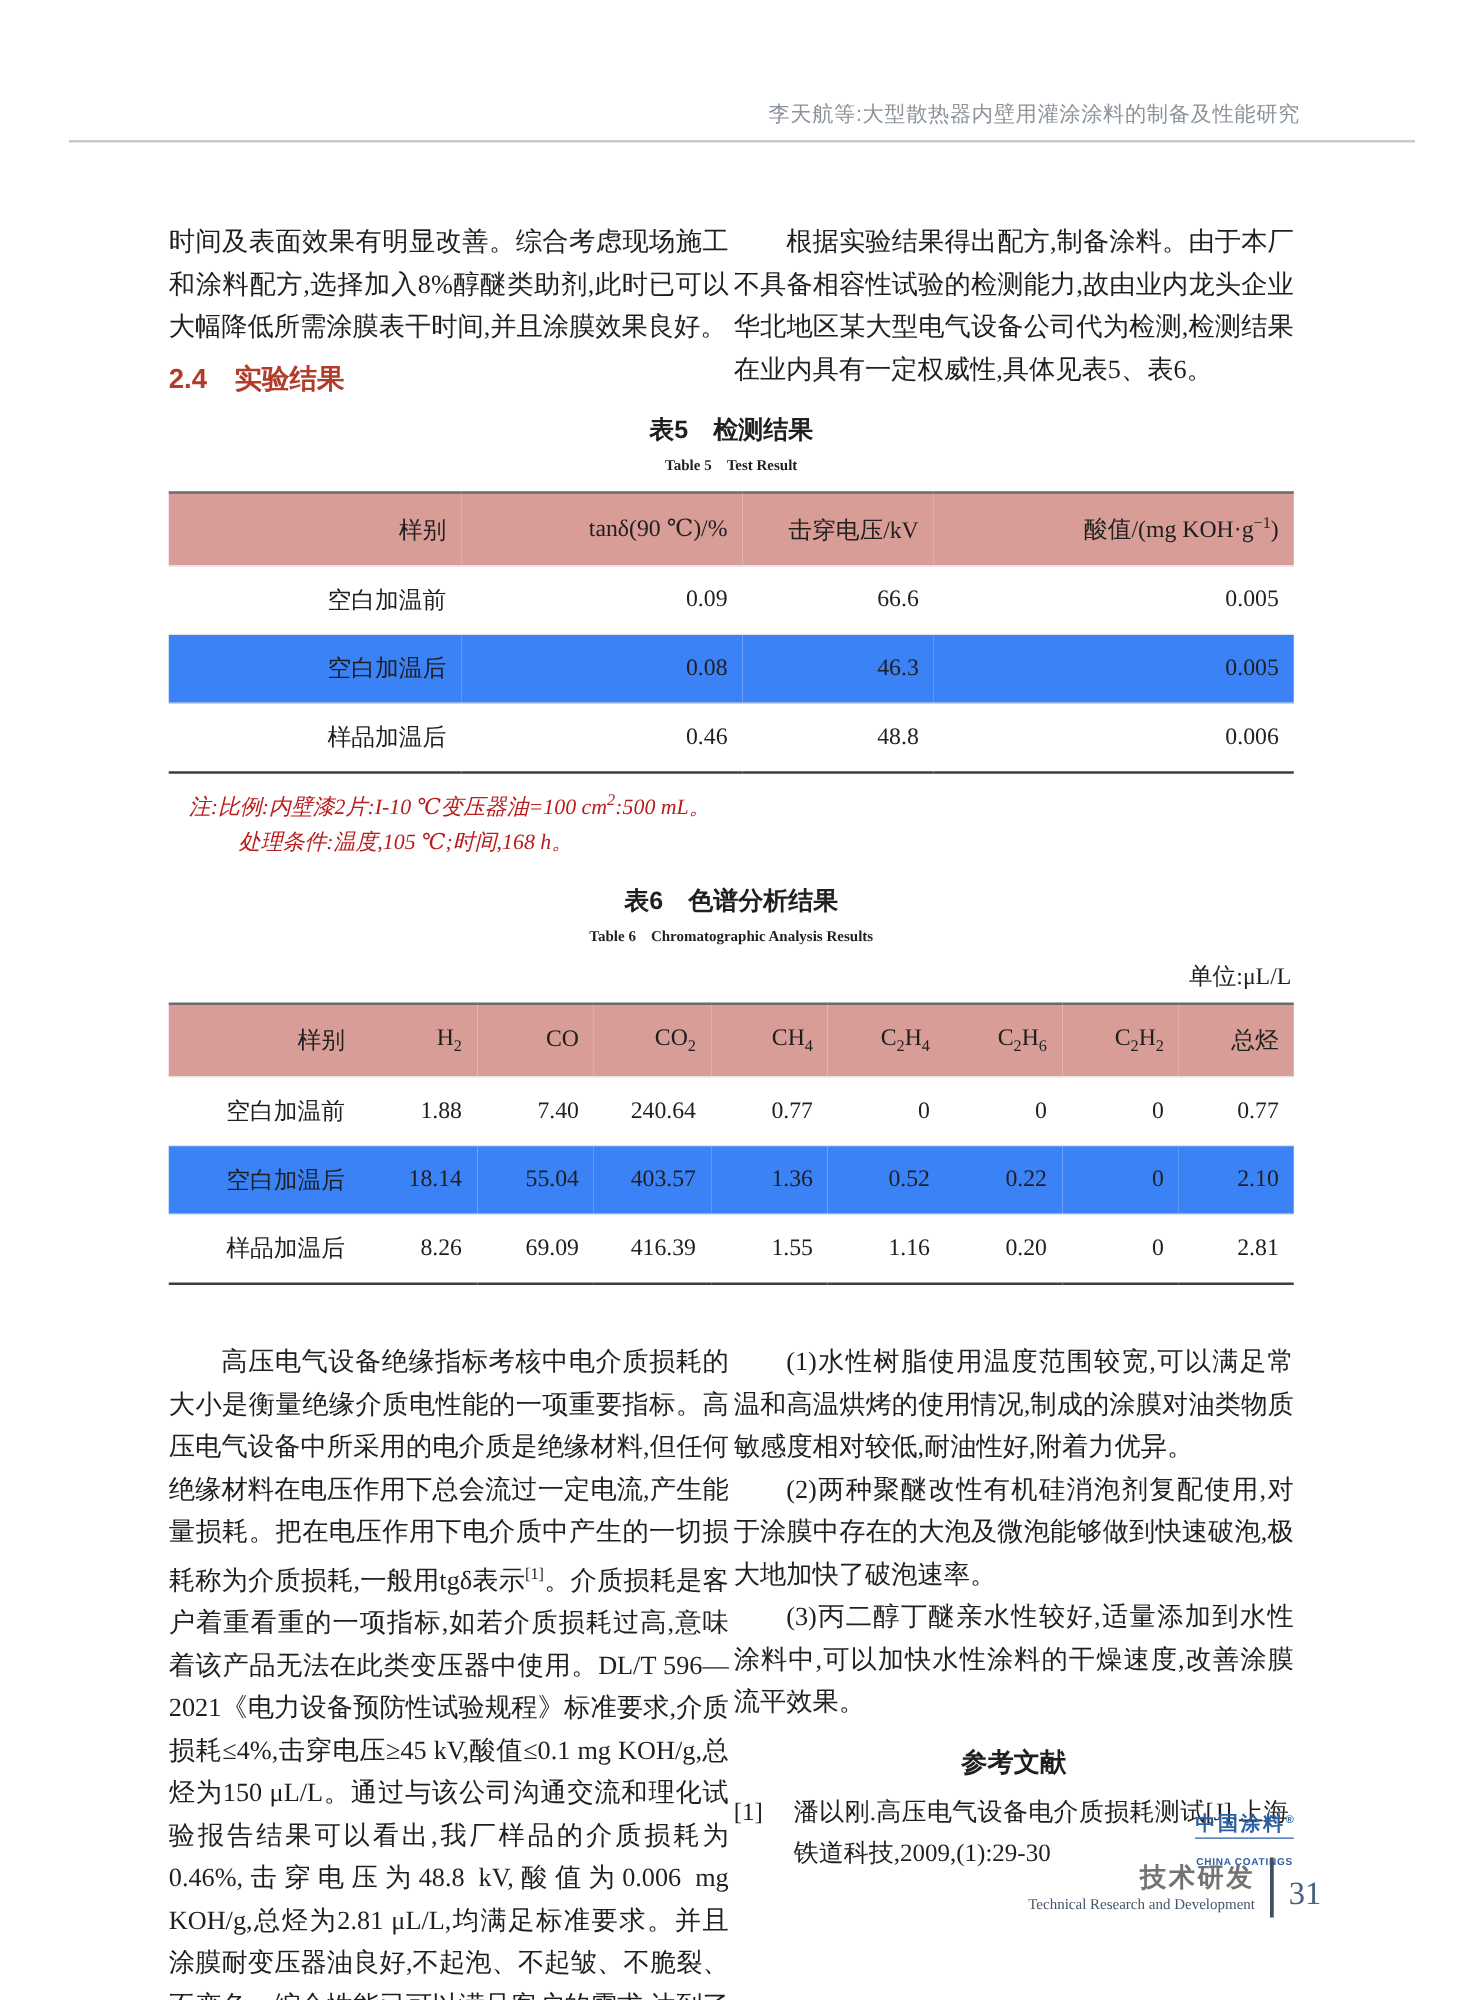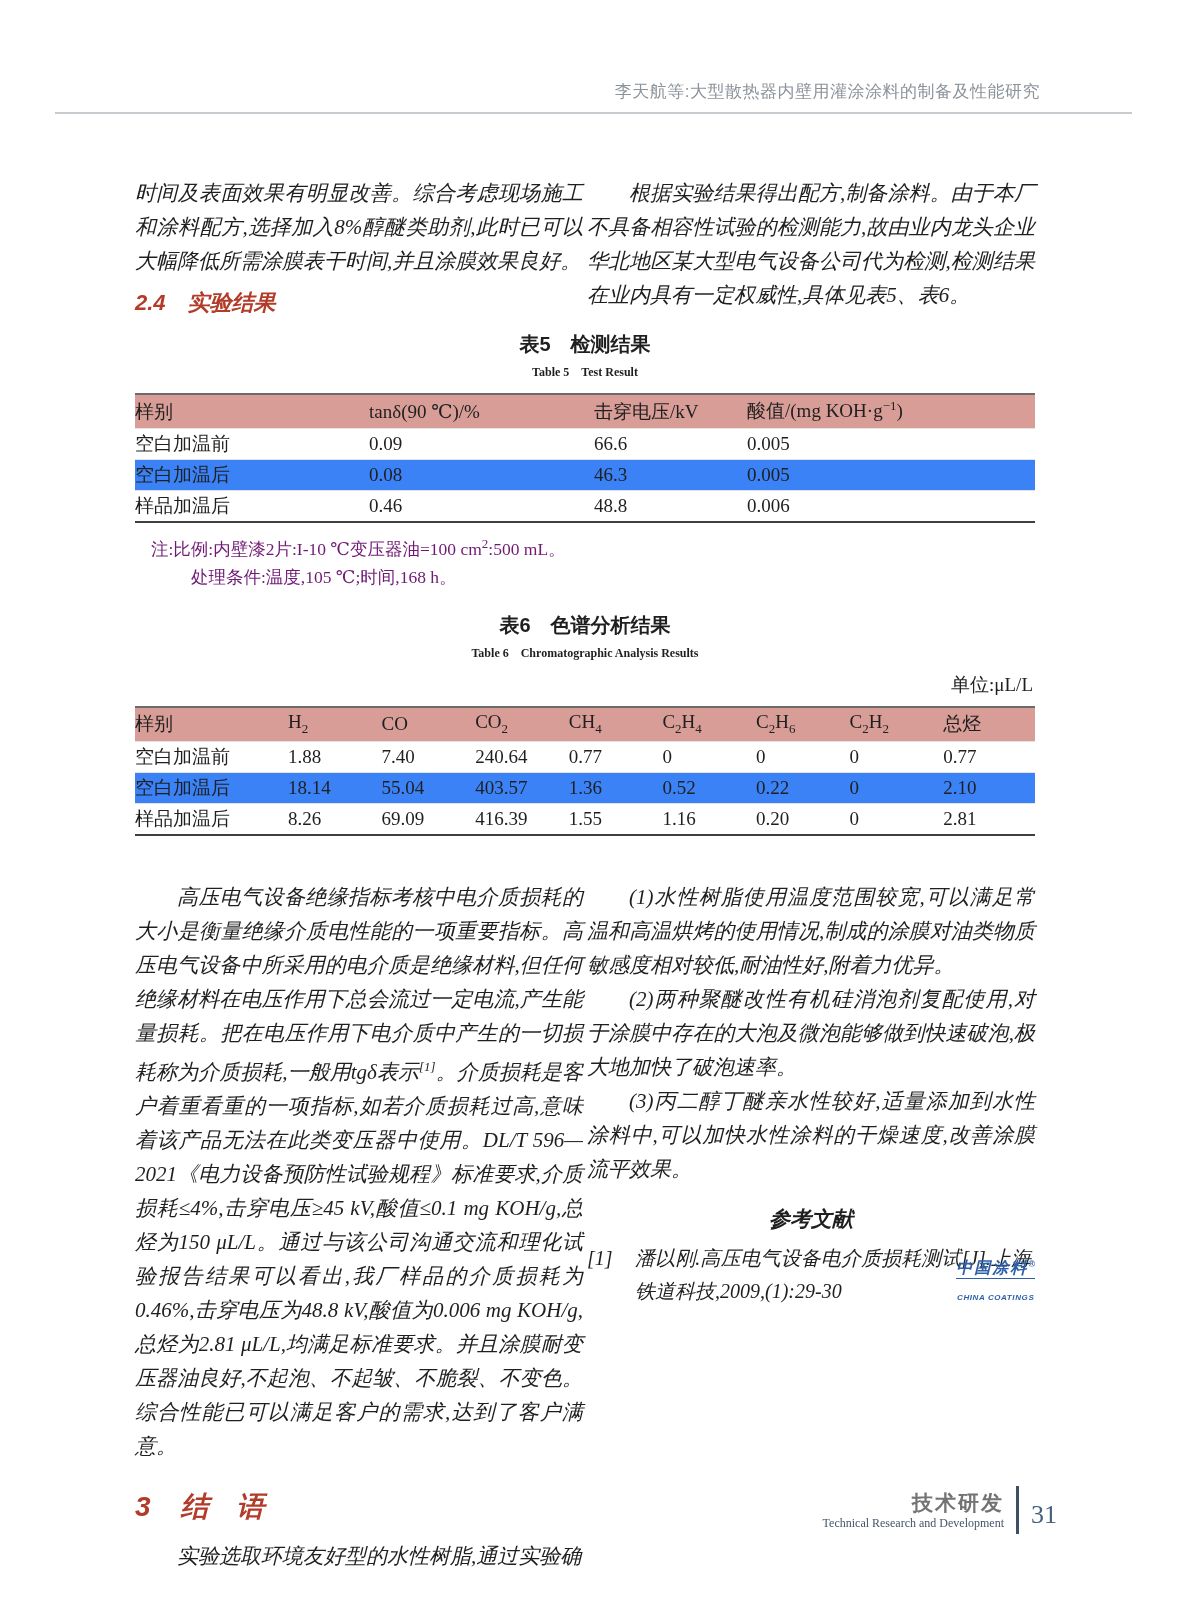--- a/index.html
+++ b/index.html
@@ -11,21 +11,21 @@
   
   .running-head {
     padding:80px 147px 0 0; text-align:right;
     font-family:"Liberation Sans","DejaVu Sans",sans-serif;
     font-size:17px; color:#8b939b; letter-spacing:0.5px;
   }
   .head-rule { border-top:2px solid #c6cbd0; margin:9px 55px 0 55px; height:0; }
 
   .content { margin:0 152px 0 135px; }
 
-  .two-col { display:flex; gap:4px;font-style:italic; }
+  .two-col { display:flex; gap:4px; }
   .col { flex:1; min-width:0; }
 
   p.body-text { margin:0; font-size:21px; line-height:34px; text-align:justify; }
   .indent { text-indent:2em; }
   .intro { margin-top:62px; }
 
   .section-heading {
     display:flex; align-items:baseline; gap:22px; margin-top:10px;
     font-family:"Liberation Sans","DejaVu Sans",sans-serif;
     font-weight:bold; color:#b23b29; font-size:22px; line-height:30px;
@@ -40,28 +40,28 @@
     font-weight:bold; font-size:20px; line-height:25px;
   }
   .tb-caption-en { text-align:center; font-weight:bold; font-size:12px; line-height:25px; margin-top:3px; }
   .unit-label { text-align:right; font-weight:normal; font-size:19px; margin:6px 2px 0 0; }
 
   table.data {
     width:100%; border-collapse:collapse; margin-top:8px;
     border-top:2px solid #6b6b6b; border-bottom:2.5px solid #3f3f3f;
     font-size:19px;
   }
-  table.data th, table.data td { text-align:left; padding:0; font-weight:normal; height:30px; }
+  table.data th, table.data td { text-align:right; padding:12px; font-weight:normal; height:30px; }
   table.data thead th { background:#d79d96; height:33px; }
   table.data tbody tr { border-top:1px solid #e3e3e3; }
   table.data tbody tr.alt { background:#3b82f6; }
   sub { font-size:13px; } sup { font-size:13px; }
 
   .note {
-    color:#701a75; font-size:17.5px; line-height:28px;
+    color:#b91c1c; font-style:italic; font-size:17.5px; line-height:28px;
     margin:7px 0 0 0; padding-left:16px;
   }
   .note .note-2 { padding-left:40px; }
 
   .main-section { margin-top:44px; }
 
   .refs-title {
     text-align:center; font-family:"Liberation Sans","DejaVu Sans",sans-serif;
     font-weight:bold; font-size:21px; margin-top:18px; line-height:30px;
   }

